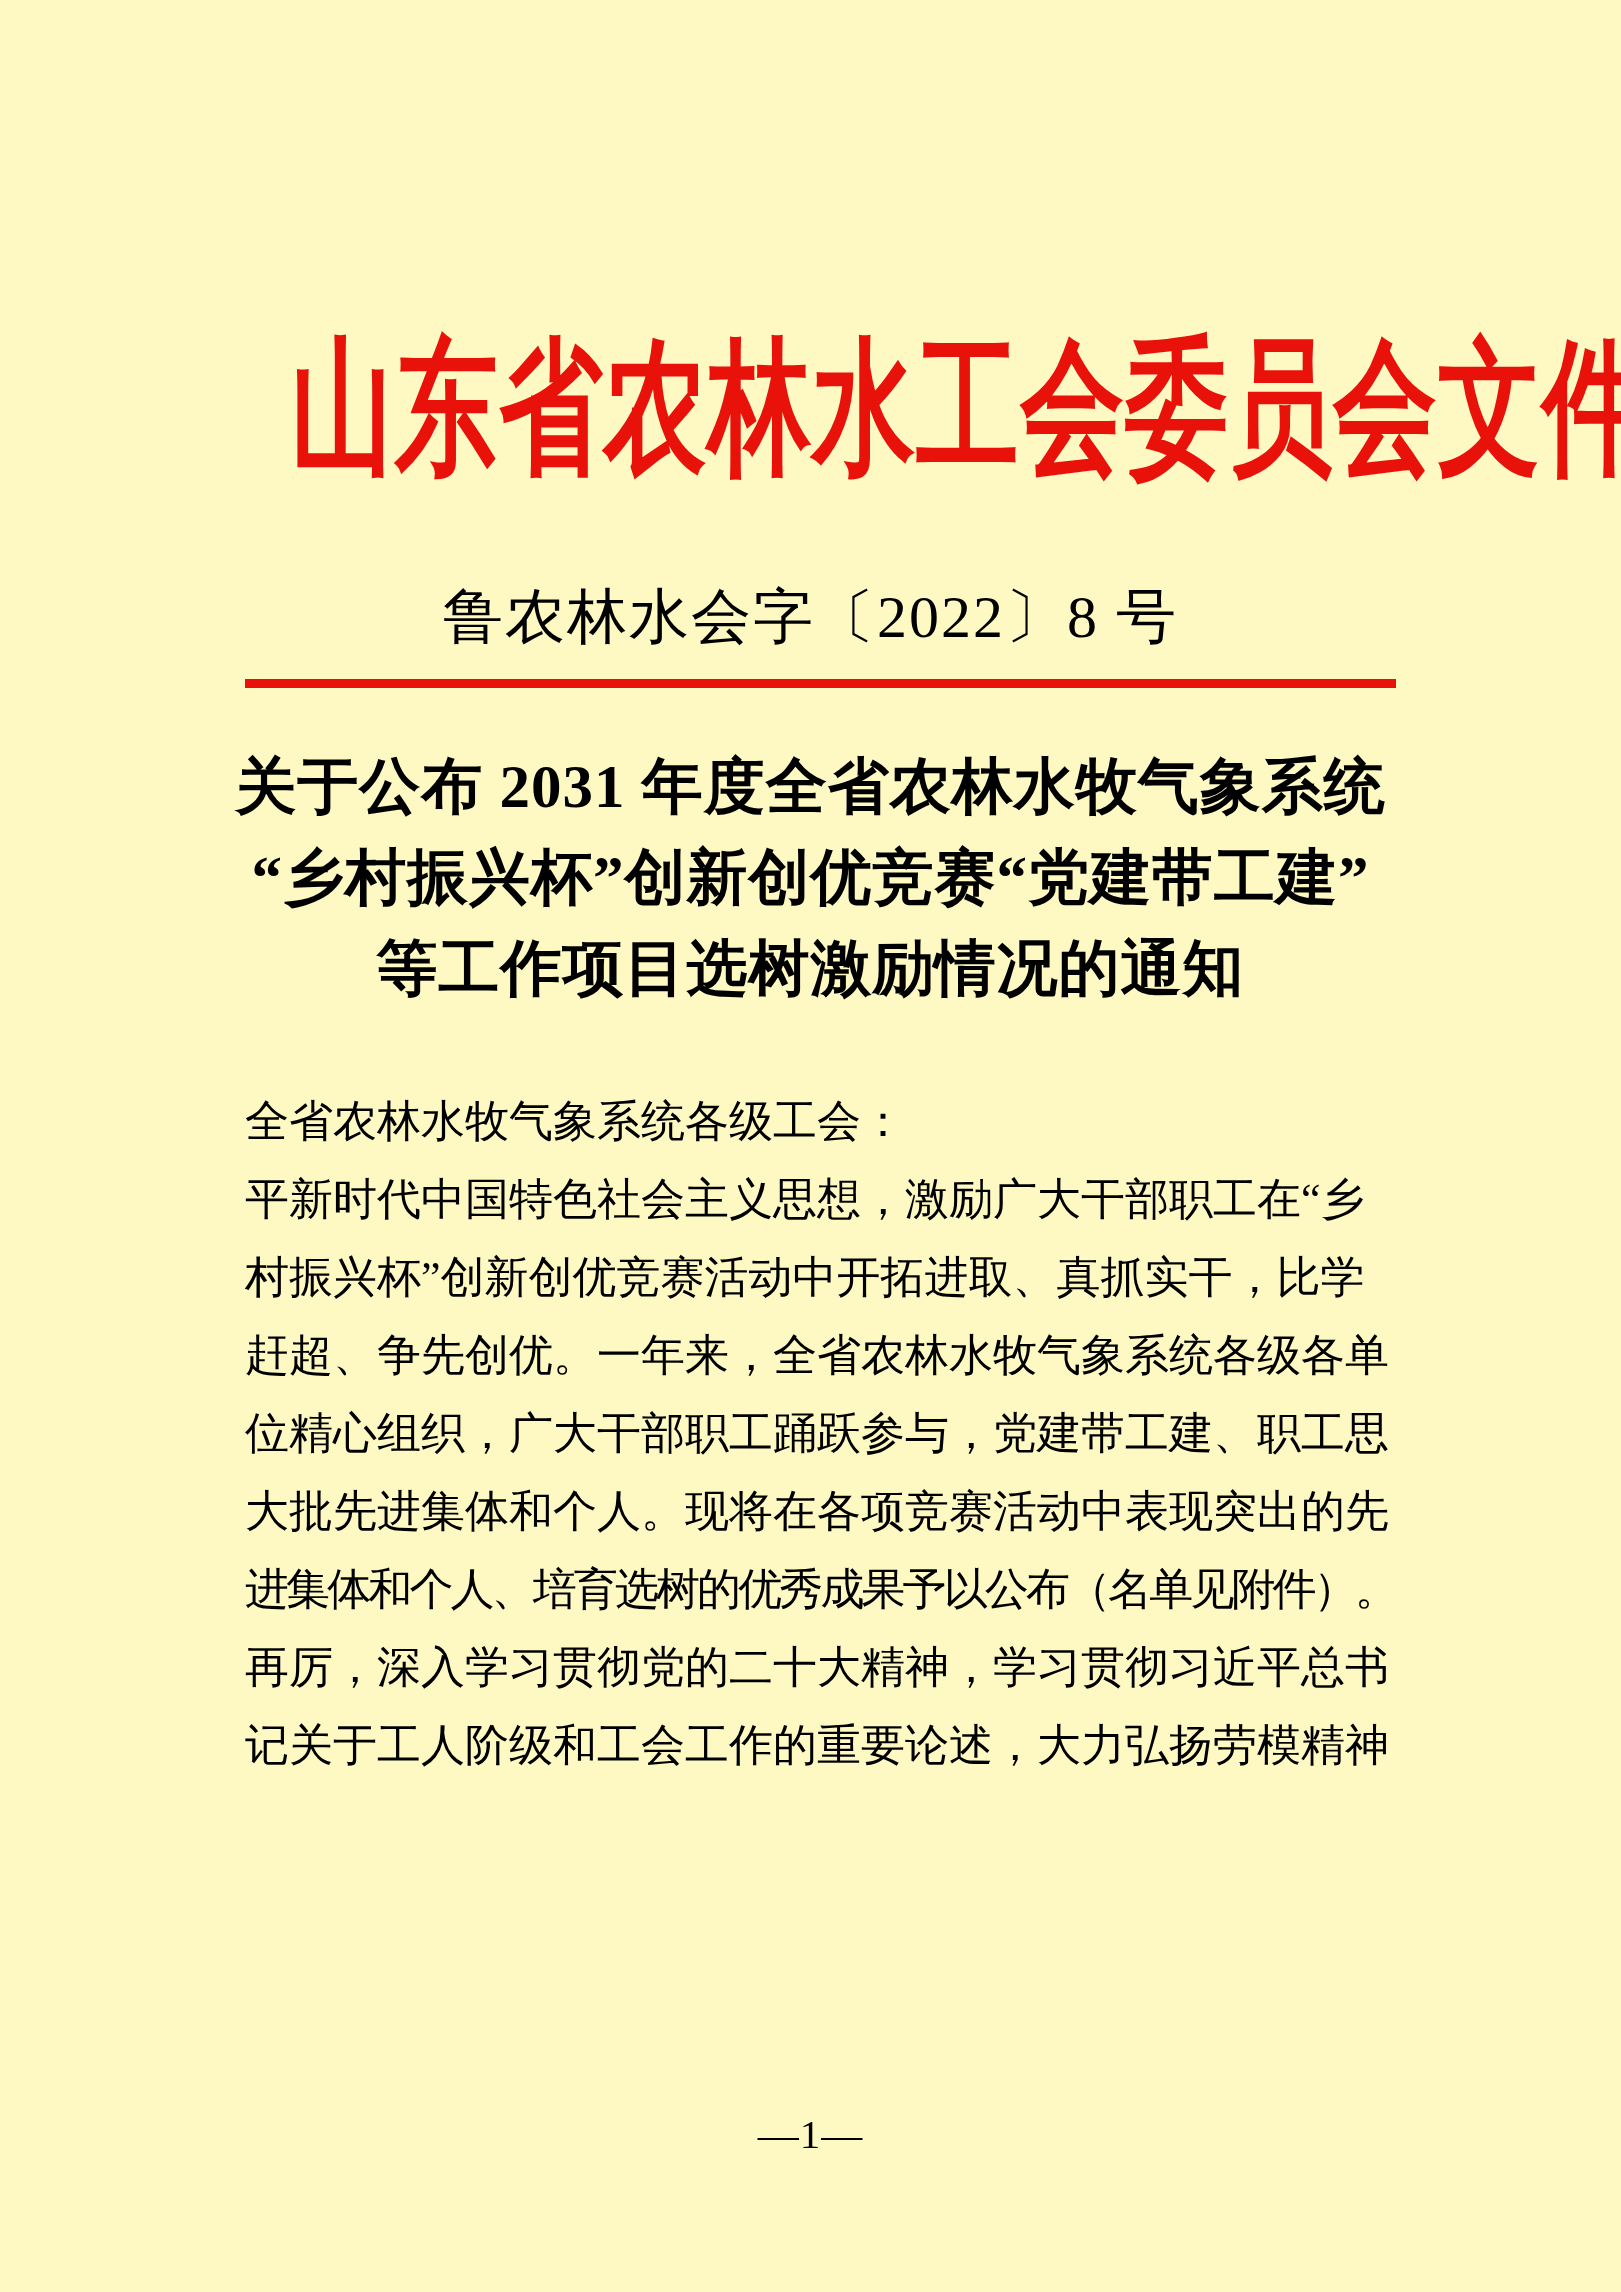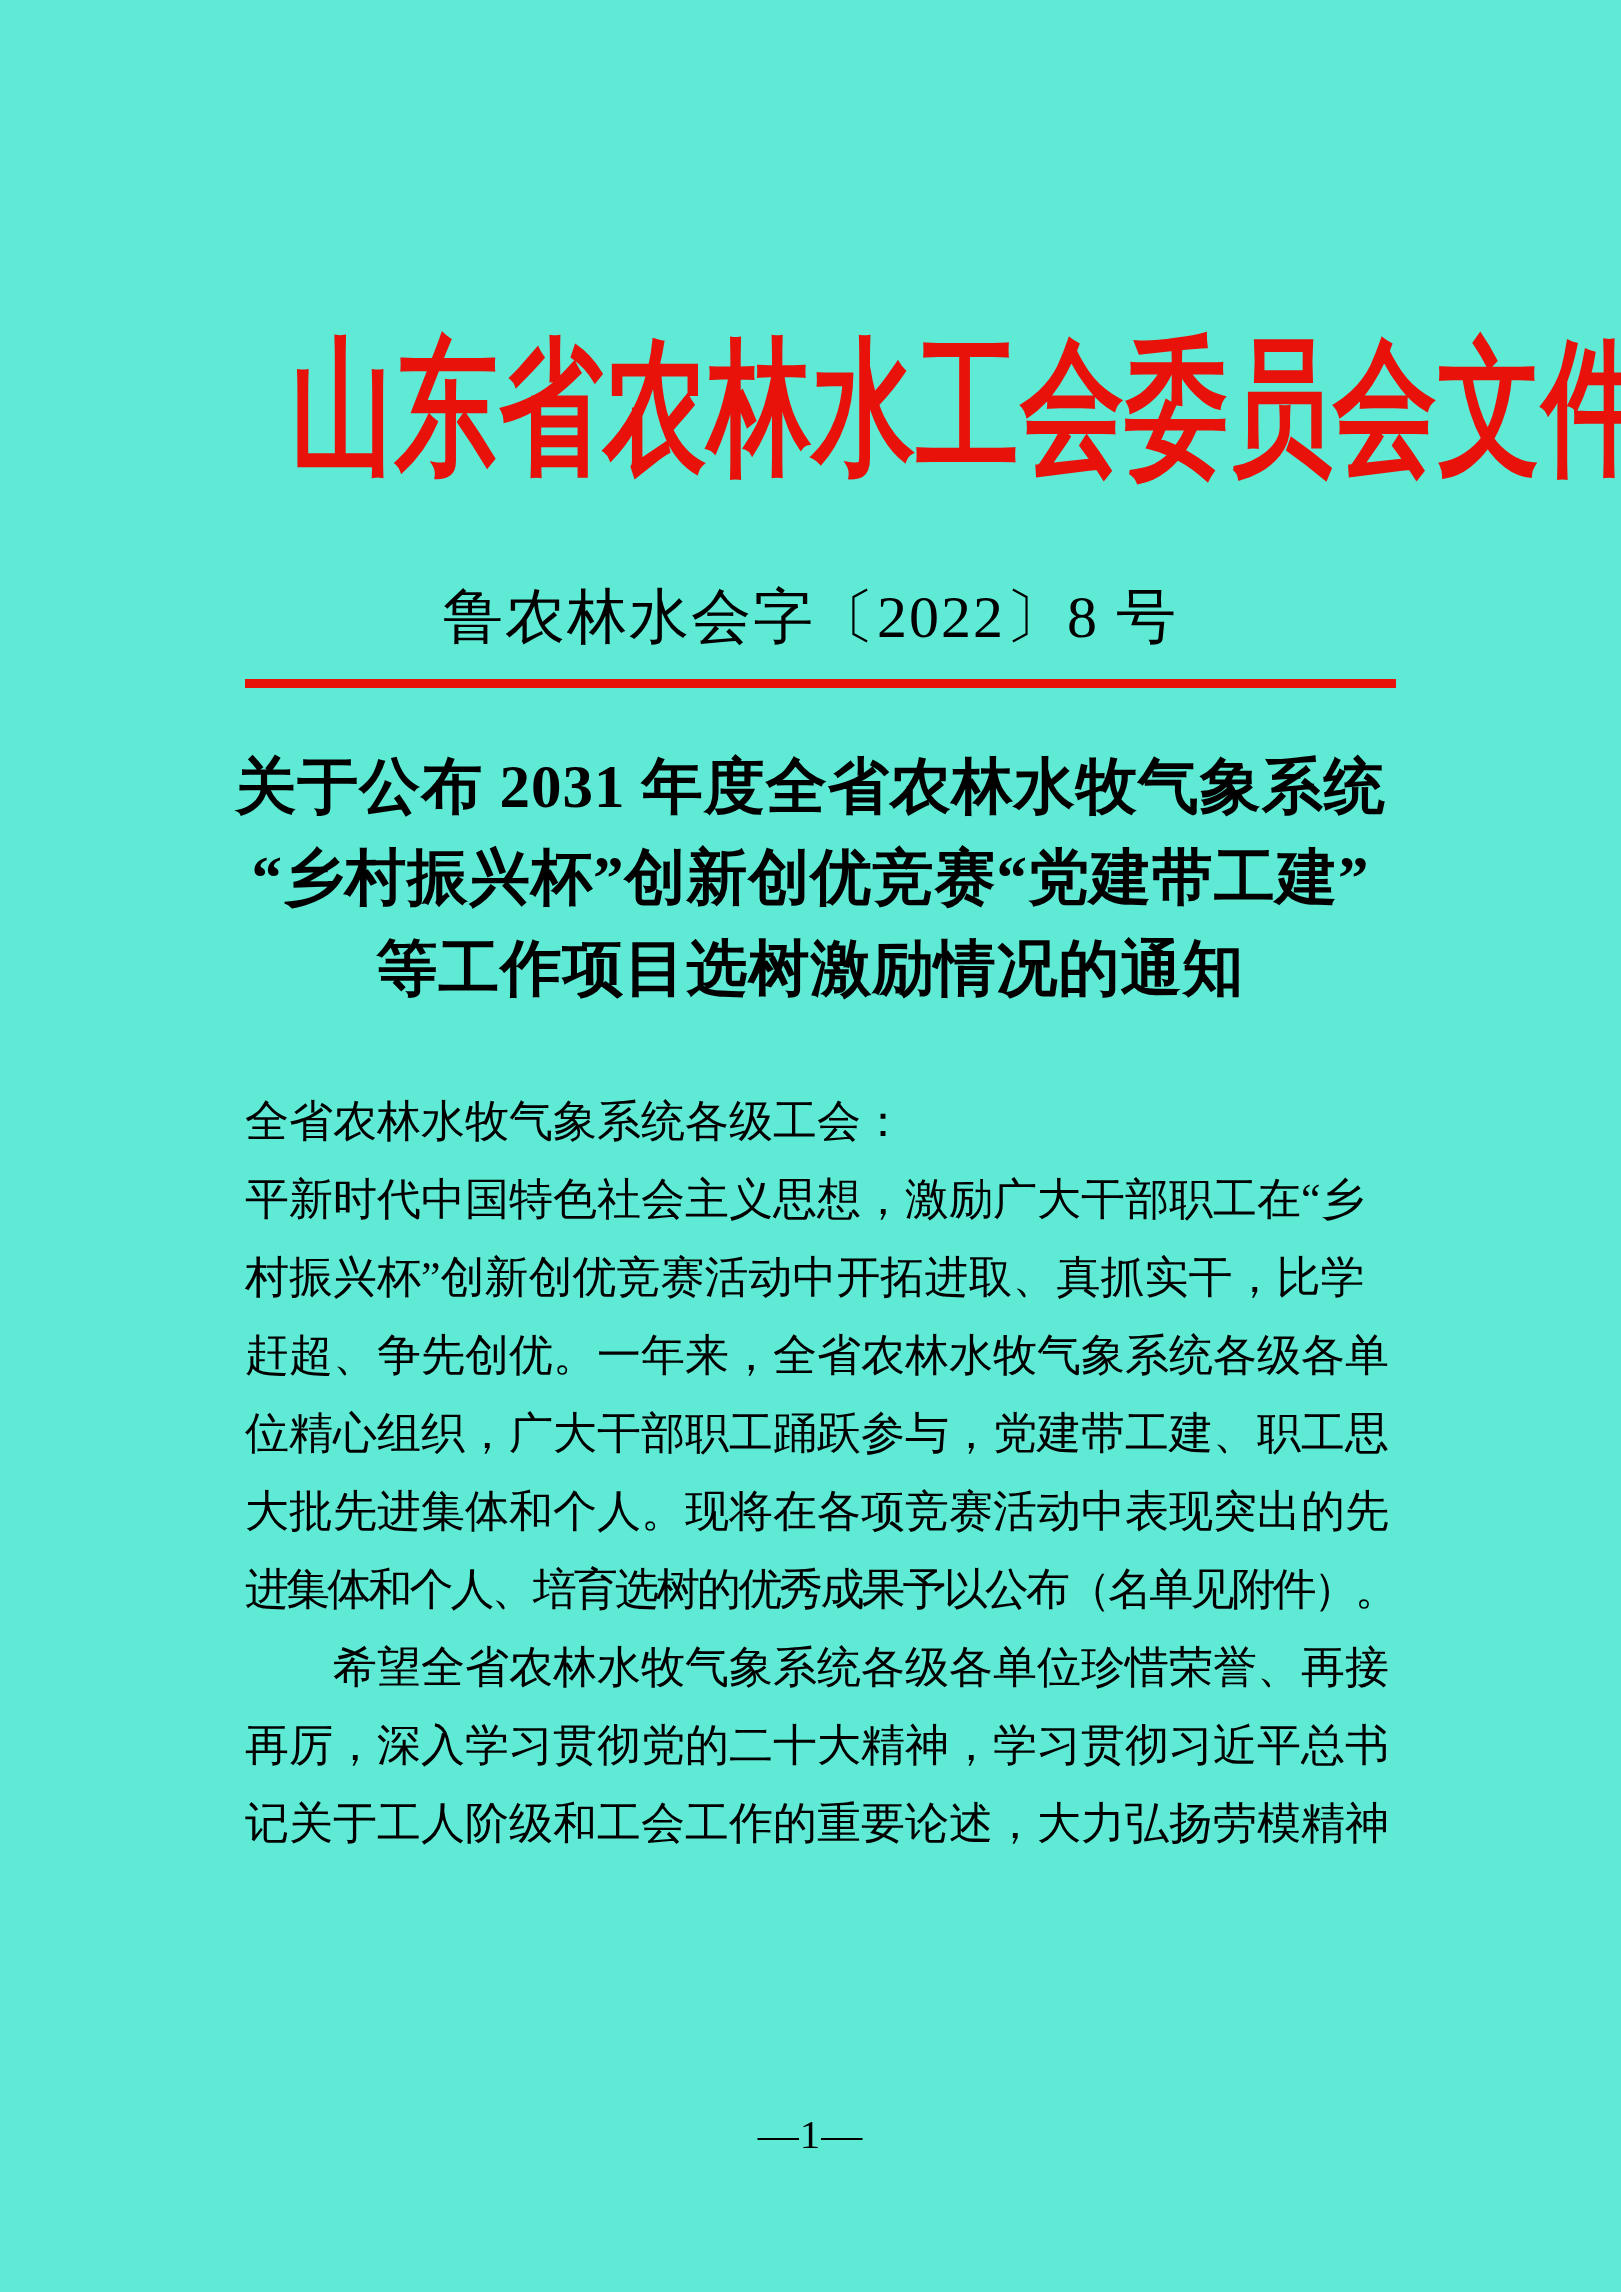--- a/index.html
+++ b/index.html
@@ -3,21 +3,21 @@
 <meta charset="utf-8">
 <style>
   :root { --accent: #e8120a; }
   * { margin: 0; padding: 0; box-sizing: border-box; }
   html, body { background: #ffffff; }
   .page {
     position: relative;
     width: 1621px;
     height: 2293px;
     margin: 0 auto;
-    background: #5eead4;
+    background: #fef9c3;
     color: #000000;
     font-family: "Liberation Serif", "DejaVu Serif", serif;
     overflow: hidden;
     padding-left: 12px;
   }
   .red-header {
     position: absolute;
     top: 325px;
     left: 0;
     width: 100%;
@@ -112,21 +112,20 @@
 
   <div class="body-block">
     <div class="salutation">全省农林水牧气象系统各级工会：</div>
     <div>
         <div class="body-line">平新时代中国特色社会主义思想，激励广大干部职工在“乡</div>
         <div class="body-line">村振兴杯”创新创优竞赛活动中开拓进取、真抓实干，比学</div>
         <div class="body-line">赶超、争先创优。一年来，全省农林水牧气象系统各级各单</div>
         <div class="body-line">位精心组织，广大干部职工踊跃参与，党建带工建、职工思</div>
         <div class="body-line">大批先进集体和个人。现将在各项竞赛活动中表现突出的先</div>
         <div class="body-line end">进集体和个人、培育选树的优秀成果予以公布（名单见附件）。</div>
-        <div class="body-line indent">希望全省农林水牧气象系统各级各单位珍惜荣誉、再接</div>
         <div class="body-line">再厉，深入学习贯彻党的二十大精神，学习贯彻习近平总书</div>
         <div class="body-line">记关于工人阶级和工会工作的重要论述，大力弘扬劳模精神</div>
       </div>
   </div>
 
   <div class="page-number">—1—</div>
 
 </div>
 
 

